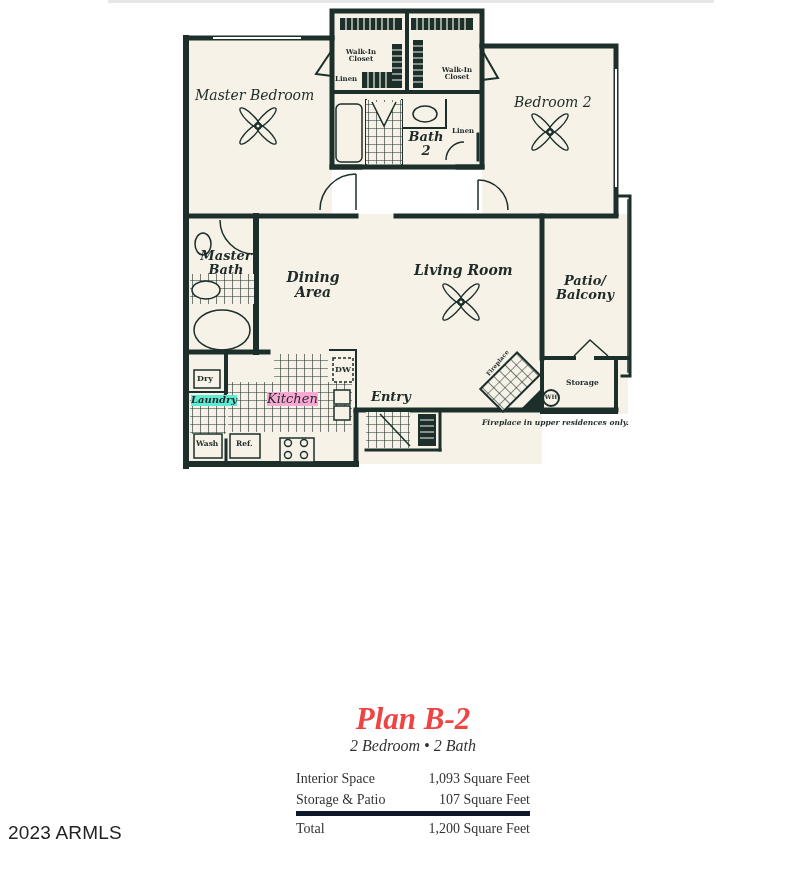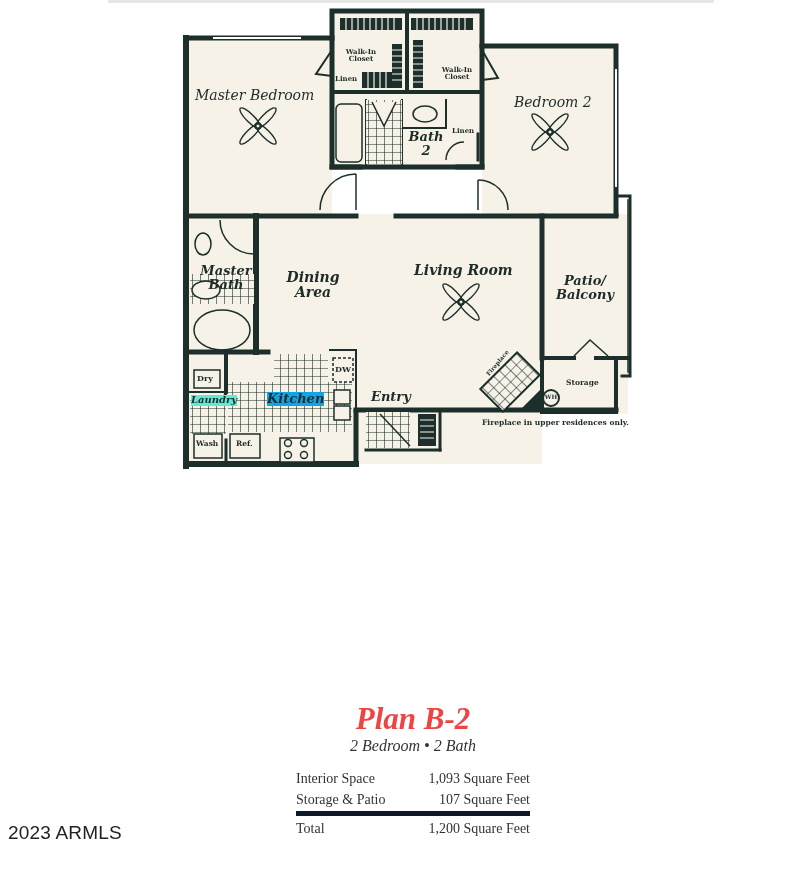--- a/index.html
+++ b/index.html
@@ -2,21 +2,21 @@
 <html><head>
 <meta charset="utf-8">
 <style>
   html, body { margin:0; padding:0; background:#ffffff; }
   body { width:800px; height:874px; position:relative; overflow:hidden; font-family:"DejaVu Serif", serif; }
   .topstrip { position:absolute; left:108px; top:0; width:606px; height:3px; background:#e6e6e6; }
   .plan { position:absolute; left:0; top:0; width:800px; height:480px; }
   .plan svg { position:absolute; left:0; top:0; }
   .room-label { position:absolute; font-family:"DejaVu Serif", serif; font-style:italic; color:#1f2b28; white-space:nowrap; text-align:center; line-height:1.05; }
   .small-label { position:absolute; font-family:"DejaVu Serif", serif; font-weight:bold; color:#1f2b28; white-space:nowrap; text-align:center; line-height:1.05; }
-  .note { position:absolute; left:482px; top:418px; font-size:7.5px; font-weight:bold; color:#1f2b28; font-family:"DejaVu Serif", serif;text-align:right; }
+  .note { position:absolute; left:482px; top:418px; font-size:7.5px; font-style:italic; font-weight:bold; color:#1f2b28; font-family:"DejaVu Serif", serif;text-align:right; }
   .info { position:absolute; left:296px; top:702px; width:234px; color:#2a3a36; }
   .info .title { text-align:center; font-family:"Liberation Serif", serif; font-style:italic; font-weight:bold; font-size:31px; color:#ef4444; line-height:34px; }
   .info .subtitle { text-align:center; font-family:"Liberation Serif", serif; font-style:italic; font-size:16px; color:#333; margin-top:1px; }
   .info table { width:234px; border-collapse:collapse; margin-top:14px; font-family:"Liberation Serif", serif; font-size:14px; color:#333; }
   .info td { padding:2px 0 3px 0; }
   .info td.v { text-align:right; }
   .info tr.total td { border-top:5px solid #0f172a; padding-top:5px; }
   .copyright { position:absolute; left:8px; top:822px; font-family:"Liberation Sans", sans-serif; font-size:19px; color:#222; letter-spacing:0.2px; }
 </style>
 </head>
@@ -191,30 +191,30 @@
     </g>
   </svg>
 
   <div class="room-label" style="left:195px;top:88px;font-size:14px;">Master Bedroom</div>
   <div class="small-label" style="left:340px;top:48px;width:42px;font-size:7px;white-space:normal;">Walk-In Closet</div>
   <div class="small-label" style="left:436px;top:66px;width:42px;font-size:7px;white-space:normal;">Walk-In Closet</div>
   <div class="small-label" style="left:335px;top:75px;font-size:7px;">Linen</div>
   <div class="small-label" style="left:452px;top:127px;font-size:7px;">Linen</div>
   <div class="room-label" style="left:406px;top:130px;width:40px;font-size:13px;white-space:normal;font-weight:bold;">Bath 2</div>
   <div class="room-label" style="left:514px;top:95px;font-size:14px;">Bedroom 2</div>
-  <div class="room-label" style="left:198px;top:264px;width:56px;font-size:13px;white-space:normal;font-weight:bold;">Master Bath</div>
+  <div class="room-label" style="left:198px;top:249px;width:56px;font-size:13px;white-space:normal;font-weight:bold;">Master Bath</div>
   <div class="room-label" style="left:284px;top:270px;width:58px;font-size:14px;white-space:normal;font-weight:bold;">Dining Area</div>
   <div class="room-label" style="left:414px;top:263px;font-size:14px;font-weight:bold;">Living Room</div>
   <div class="room-label" style="left:550px;top:274px;width:70px;font-size:13px;white-space:normal;font-weight:bold;">Patio/ Balcony</div>
   <div class="small-label" style="left:482px;top:360px;font-size:6px;transform:rotate(-50deg);">Fireplace</div>
   <div class="small-label" style="left:566px;top:379px;font-size:7.5px;">Storage</div>
   <div class="small-label" style="left:544px;top:394px;width:14px;font-size:6px;">WH</div>
   <div class="small-label" style="left:197px;top:374px;font-size:8px;">Dry</div>
   <div class="room-label" style="left:191px;top:395px;font-size:10px;font-weight:bold;background:#5eead4;">Laundry</div>
-  <div class="room-label" style="left:267px;top:392px;font-size:13px;font-weight:bold;background:#0ea5e9;">Kitchen</div>
+  <div class="room-label" style="left:267px;top:392px;font-size:13px;font-weight:normal;background:#f9a8d4;">Kitchen</div>
   <div class="small-label" style="left:335px;top:365px;font-size:8px;">DW</div>
   <div class="small-label" style="left:196px;top:440px;font-size:7.5px;">Wash</div>
   <div class="small-label" style="left:236px;top:440px;font-size:7.5px;">Ref.</div>
   <div class="room-label" style="left:371px;top:390px;font-size:13px;font-weight:bold;">Entry</div>
 
   <div class="note">Fireplace in upper residences only.</div>
 </div>
 
 <div class="info">
   <div class="title">Plan B-2</div>

